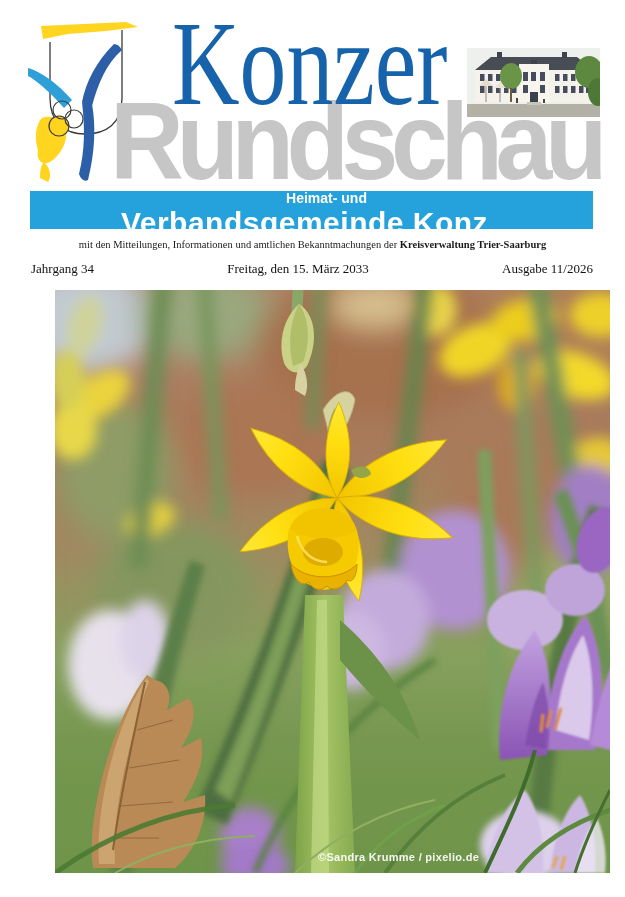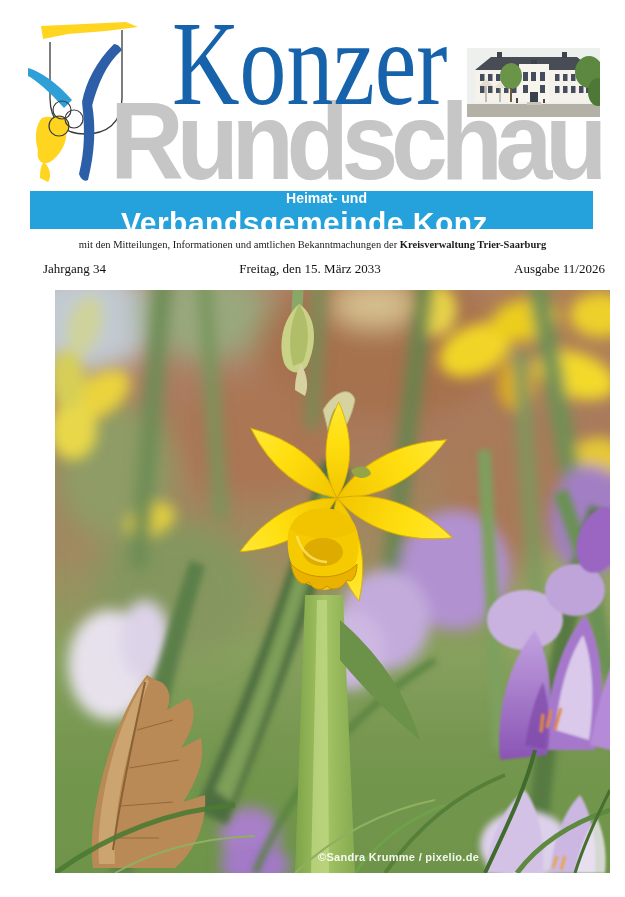--- a/index.html
+++ b/index.html
@@ -19,21 +19,21 @@
   .banner{position:absolute;left:30px;top:191px;width:563px;height:38px;background:#25a1db;
         display:flex;align-items:center;z-index:4;flex-direction:column;}
   .banner-left{width:150px;margin-left:30px;text-align:center;color:#fff;font-weight:bold;
         font-size:14px;line-height:1.1;}
   .banner-main{flex:1;text-align:center;color:#fff;font-weight:bold;font-size:30px;
         letter-spacing:.5px;padding-right:14px;padding-bottom:2px;}
   .tagline{position:absolute;left:0;top:239px;width:625px;text-align:center;font-size:10.5px;
         color:#1a1a1a;font-family:Liberation Serif, serif;}
   .tagline b{font-weight:bold;}
   .issue-row{position:absolute;left:31px;top:261px;width:562px;display:flex;
-        justify-content:space-between;font-family:"Liberation Serif",serif;font-size:13px;color:#111;margin-left:12px;}
+        justify-content:space-between;font-family:"Liberation Serif",serif;font-size:13px;color:#111;}
   
   .photo{position:absolute;left:35px;top:290px;width:555px;height:583px;overflow:hidden;padding-left:20px;}
   .photo svg{display:block;width:100%;height:100%;}
   .credit-text{font-family:"Liberation Sans",sans-serif;font-weight:bold;font-size:11px;
         fill:#ffffff;opacity:.92;letter-spacing:.3px;}
 </style>
 </head>
 <body>
 
 <div class="page">

